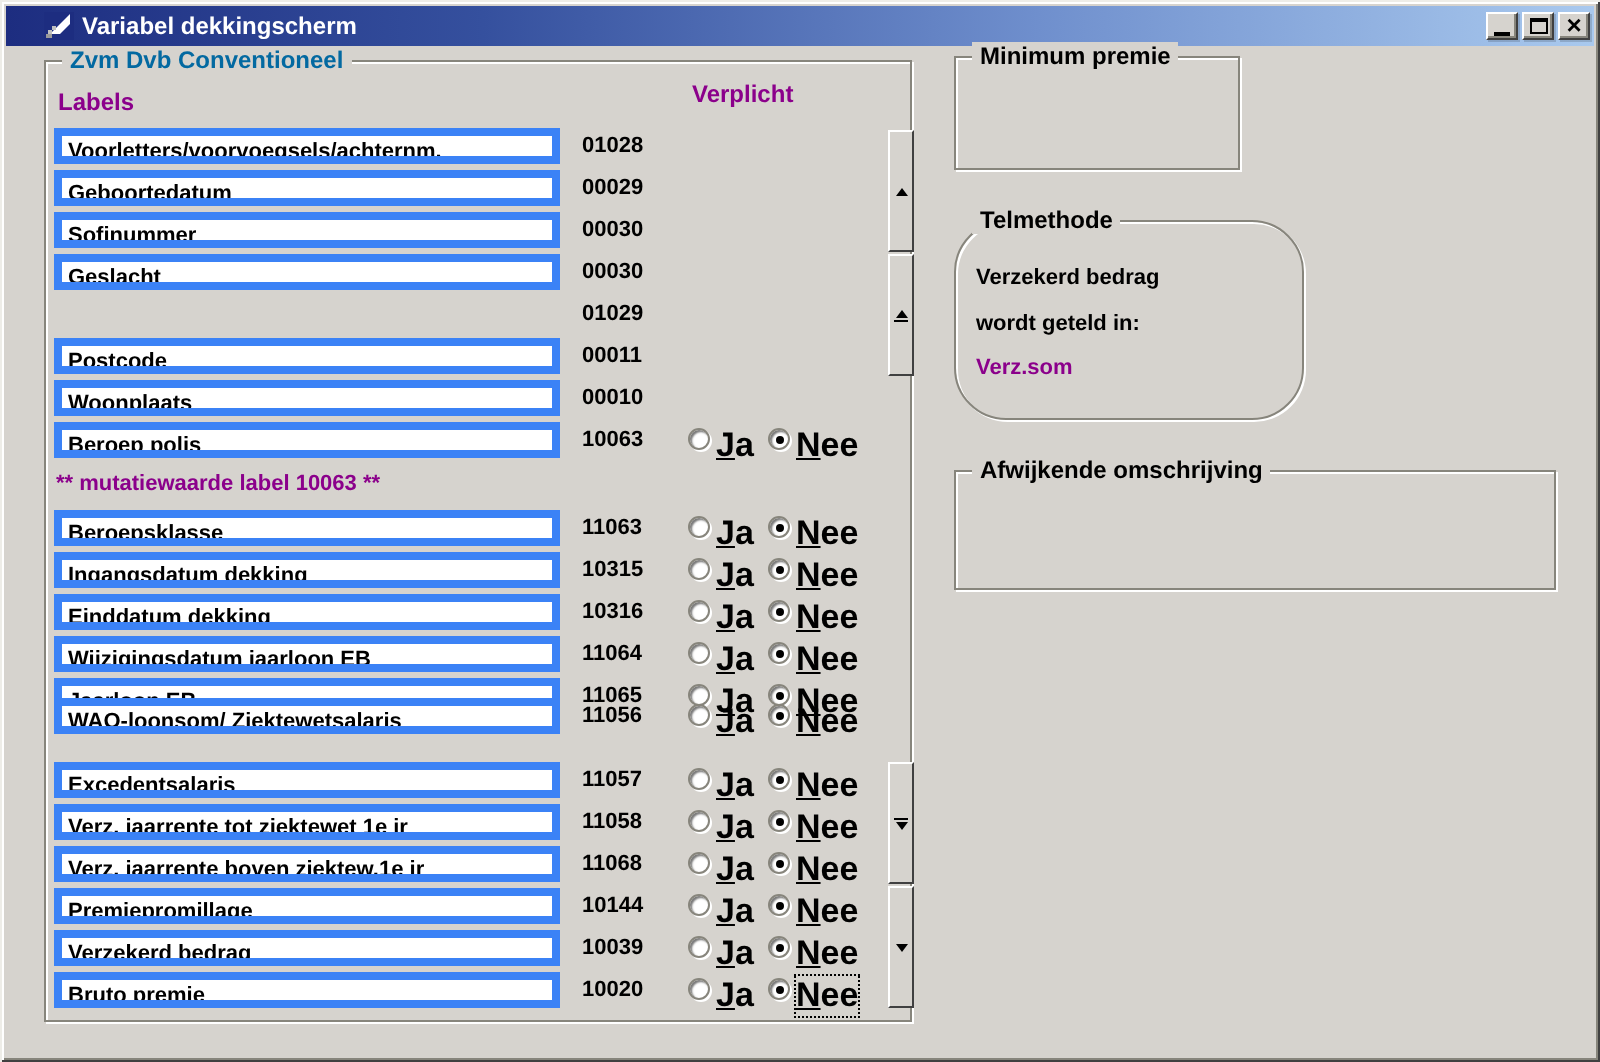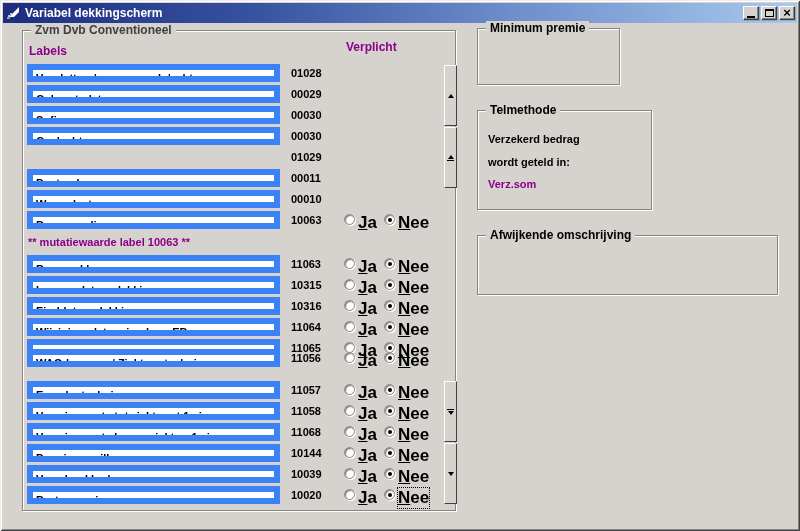--- a/index.html
+++ b/index.html
@@ -7,21 +7,21 @@
   .window{
     position:relative;width:800px;height:531px;background:#d6d3ce;
     font-family:"Liberation Sans",sans-serif;overflow:hidden;
     box-shadow: inset 1px 1px 0 #eeede8, inset -1px -1px 0 #404040,
                 inset 2px 2px 0 #ffffff, inset -2px -2px 0 #87857c;
   }
   
   .titlebar{
     position:absolute;left:3px;top:3px;right:3px;height:20px;
     background:linear-gradient(to right,#1d2d80 0%,#35509e 30%,#6f8fcd 65%,#a9c9ee 100%);
-    display:flex;align-items:center;padding-left:3px;
+    display:flex;align-items:center;padding-left:19px;
   }
   .app-icon{width:15px;height:14px;margin-right:4px;flex:0 0 auto;}
   .title-text{color:#fff;font-size:12px;font-weight:bold;line-height:20px;}
   .tb-btn{
     position:absolute;top:3px;width:16px;height:14px;background:#d6d3ce;
     border:1px solid;border-color:#ffffff #404040 #404040 #ffffff;
     box-shadow:1px 1px 0 rgba(0,0,0,0.15), inset -1px -1px 0 #87857c;
     display:flex;align-items:center;justify-content:center;cursor:default;
   }
   .btn-min{right:38px}.btn-max{right:20px}.btn-close{right:2px}
@@ -31,30 +31,30 @@
   
   .groupbox{
     position:absolute;background:#d6d3ce;
     border:1px solid #87857c;
     box-shadow:1px 1px 0 #ffffff, inset 1px 1px 0 #ffffff;
   }
   .gb-title{
     position:absolute;top:-8px;left:8px;background:#d6d3ce;padding:0 4px;
     font-size:12px;font-weight:bold;color:#000;white-space:nowrap;line-height:14px;
   }
-  .gb-title.purple{color:#404040;}
+  .gb-title.purple{color:#0369a1;}
   
   .col-header{position:absolute;font-size:12px;font-weight:bold;color:#8B008B;}
   .separator-text{position:absolute;font-size:11px;font-weight:bold;color:#8B008B;}
   
   .rows{position:absolute;}
   .rowline{position:absolute;left:0;height:19px;width:424px;}
   .field{
     position:absolute;left:0;top:0;width:253px;height:18px;background:#fff;
-    border:6px solid #3b82f6;font-size:11px;font-weight:bold;color:#000;
+    border:4px solid #3b82f6;font-size:11px;font-weight:bold;color:#000;
     line-height:15px;padding:1px 0 0 3px;white-space:nowrap;overflow:hidden;
   }
   .code{position:absolute;left:264px;top:3px;font-size:11px;font-weight:bold;color:#000;}
   .radio{position:absolute;top:2px;height:15px;}
   .radio.ja{left:317px;width:36px;}
   .radio.nee{left:357px;width:48px;}
   .circ{
     position:absolute;left:0;top:1px;width:11px;height:11px;border-radius:50%;
     background:#fff;border:1px solid #87857c;
     box-shadow:inset 1px 1px 1px rgba(64,64,64,.7), 1px 1px 0 #fff;
@@ -313,21 +313,21 @@
       </div>
       <div class="scrollbtn" style="top: 443px;">
         <div class="tri-down"></div>
       </div>
     </div>
 
   <div class="groupbox" style="left:477px;top:28px;width:143px;height:57px;">
     <div class="gb-title">Minimum premie</div>
   </div>
 
-  <div class="groupbox" style="left:477px;top:110px;width:175px;height:100px;">
+  <div class="groupbox" style="left:477px;top:110px;width:175px;height:100px;border-radius:26px;">
     <div class="gb-title">Telmethode</div>
     <div class="tm-line" style="top:22px;">Verzekerd bedrag</div>
     <div class="tm-line" style="top:45px;">wordt geteld in:</div>
     <div class="tm-line tm-value" style="top:67px;">Verz.som</div>
   </div>
 
   <div class="groupbox" style="left:477px;top:235px;width:301px;height:60px;">
     <div class="gb-title">Afwijkende omschrijving</div>
   </div>
 

